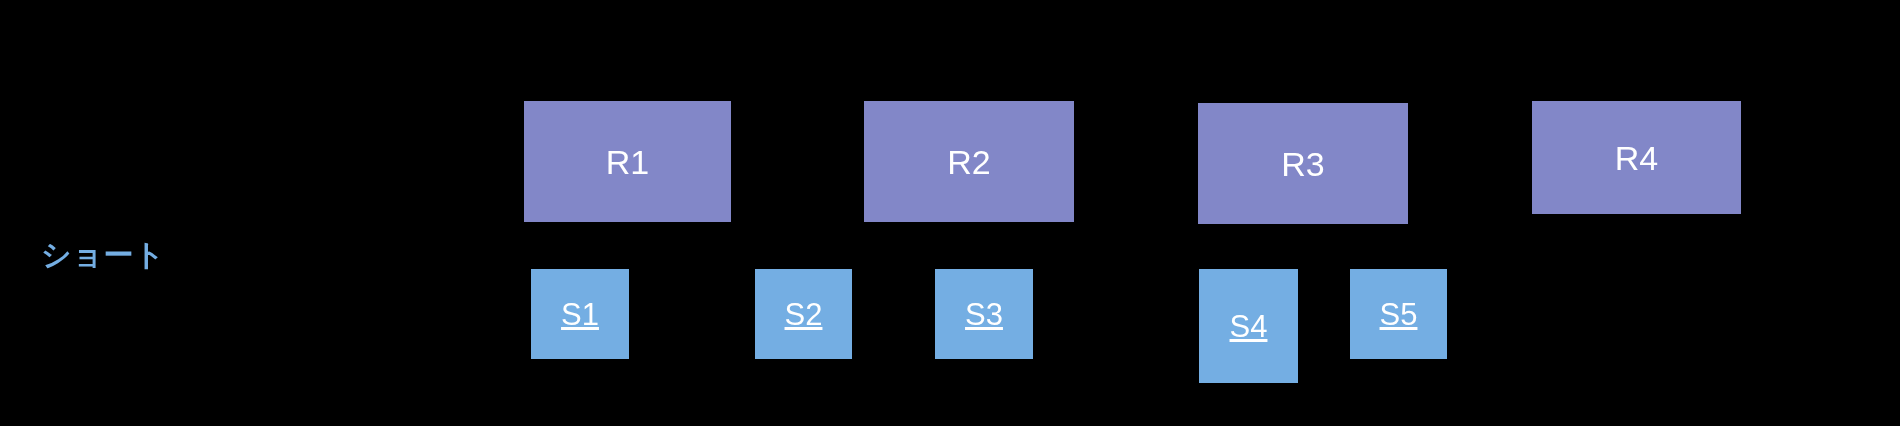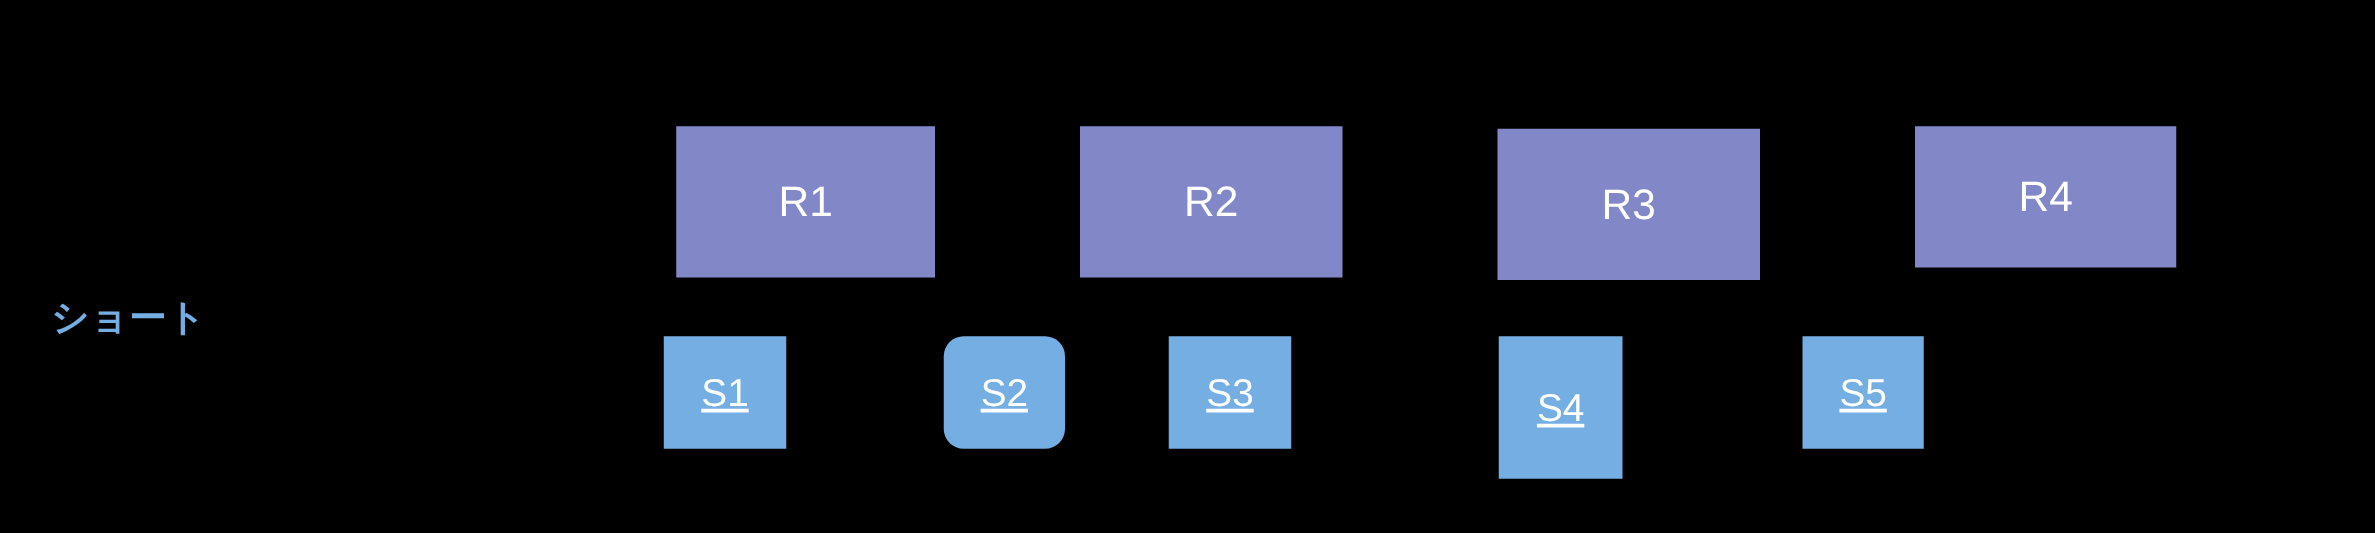--- a/index.html
+++ b/index.html
@@ -59,44 +59,44 @@
 </style>
 </head>
 <body>
 
 <div id="chart-root">
 
 
   <div class="row-label" id="label-short">ショート</div>
 
   <div id="bars-regular">
-      <div class="task-bar regular" style="left: 541px; top: 101px; width: 207px; height: 121px; background: rgb(130, 135, 200);">
+      <div class="task-bar regular" style="left: 524px; top: 101px; width: 207px; height: 121px; background: rgb(130, 135, 200);">
         <span class="task-label">R1</span>
       </div>
       <div class="task-bar regular" style="left: 864px; top: 101px; width: 210px; height: 121px; background: rgb(130, 135, 200);">
         <span class="task-label">R2</span>
       </div>
       <div class="task-bar regular" style="left: 1198px; top: 103px; width: 210px; height: 121px; background: rgb(130, 135, 200);">
         <span class="task-label">R3</span>
       </div>
       <div class="task-bar regular" style="left: 1532px; top: 101px; width: 209px; height: 113px; background: rgb(130, 135, 200);">
         <span class="task-label">R4</span>
       </div>
     </div>
   <div id="bars-short">
       <div class="task-bar short" style="left: 531px; top: 269px; width: 98px; height: 90px; background: rgb(116, 174, 227);">
         <span class="task-label">S1</span>
       </div>
-      <div class="task-bar short" style="left: 755px; top: 269px; width: 97px; height: 90px; background: rgb(116, 174, 227); border-radius: 16px;">
+      <div class="task-bar short" style="left: 755px; top: 269px; width: 97px; height: 90px; background: rgb(116, 174, 227);">
         <span class="task-label">S2</span>
       </div>
       <div class="task-bar short" style="left: 935px; top: 269px; width: 98px; height: 90px; background: rgb(116, 174, 227);">
         <span class="task-label">S3</span>
       </div>
       <div class="task-bar short" style="left: 1199px; top: 269px; width: 99px; height: 114px; background: rgb(116, 174, 227);">
         <span class="task-label">S4</span>
       </div>
-      <div class="task-bar short" style="left: 1442px; top: 269px; width: 97px; height: 90px; background: rgb(116, 174, 227);">
+      <div class="task-bar short" style="left: 1350px; top: 269px; width: 97px; height: 90px; background: rgb(116, 174, 227);">
         <span class="task-label">S5</span>
       </div>
     </div>
 
 </div>
 
 </body></html>

